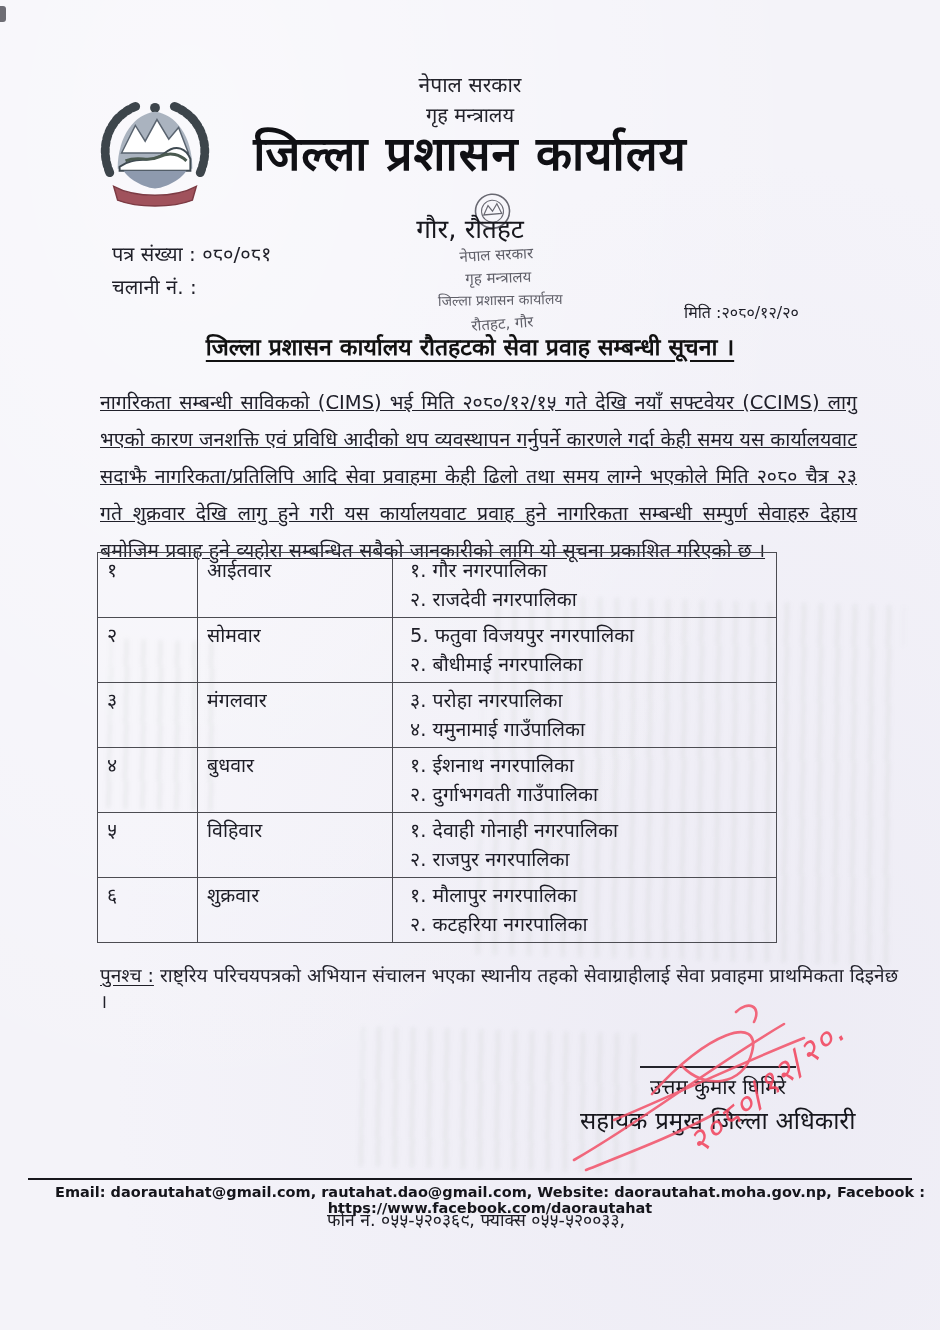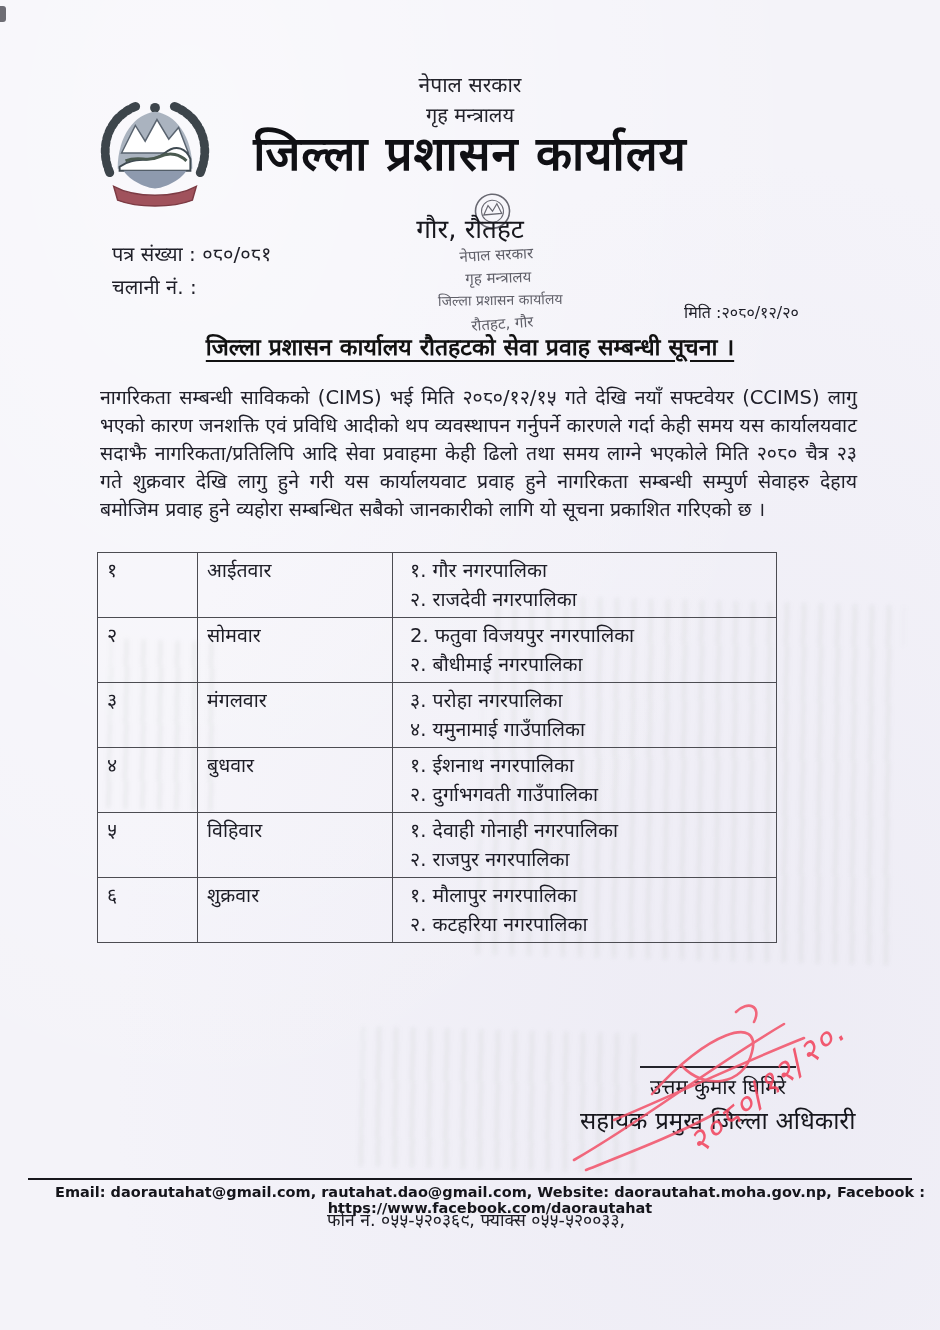--- a/index.html
+++ b/index.html
@@ -50,22 +50,22 @@
 
   .meta-letter { left: 112px; top: 240px; font-size: 20px; }
   .meta-chalani { left: 112px; top: 273px; font-size: 20px; }
   .meta-date { left: 684px; top: 301px; font-size: 16px; }
 
   .subject { top: 330px; font-size: 23px; font-weight: bold; color:#111; }
   .subject span { text-decoration: underline; text-decoration-thickness: 2px; text-underline-offset: 5px; }
 
   .body-par {
     left: 100px; top: 384px; width: 757px;
-    font-size: 19.5px; line-height: 28px;
-    text-align: justify; color: #20202a;
+    font-size: 19.5px; line-height: 37px;
+    text-align: justify; color: #20202a; text-decoration: underline;
   }
 
   table.sched {
     position: absolute; left: 97px; top: 552px; width: 679px;
     border-collapse: collapse; table-layout: fixed;
     font-size: 19.5px; color: #1d1d26;
   }
   table.sched th, table.sched td {
     border: 1.5px solid #4c4c52;
     vertical-align: top; text-align: left;
@@ -167,21 +167,21 @@
       <td>आईतवार</td>
       <td class="locals-cell">
         <div>१. गौर नगरपालिका</div>
         <div>२. राजदेवी नगरपालिका</div>
       </td>
     </tr>
     <tr>
       <td>२</td>
       <td>सोमवार</td>
       <td class="locals-cell">
-        <div>2. फतुवा विजयपुर नगरपालिका</div>
+        <div>5. फतुवा विजयपुर नगरपालिका</div>
         <div>२. बौधीमाई नगरपालिका</div>
       </td>
     </tr>
     <tr>
       <td>३</td>
       <td>मंगलवार</td>
       <td class="locals-cell">
         <div>३. परोहा नगरपालिका</div>
         <div>४. यमुनामाई गाउँपालिका</div>
       </td>
@@ -206,20 +206,24 @@
       <td>६</td>
       <td>शुक्रवार</td>
       <td class="locals-cell">
         <div>१. मौलापुर नगरपालिका</div>
         <div>२. कटहरिया नगरपालिका</div>
       </td>
     </tr>
   </tbody>
     </table>
 
+  <div class="abs note-line">
+    <span class="nl">पुनश्च :</span>
+    <span>राष्ट्रिय परिचयपत्रको अभियान संचालन भएका स्थानीय तहको सेवाग्राहीलाई सेवा प्रवाहमा प्राथमिकता दिइनेछ ।</span>
+  </div>
 
   <svg class="abs sig-scrawl" viewBox="0 0 336 184">
     <g fill="none" stroke="#f25067" stroke-width="2.6" stroke-linecap="round" opacity="0.85">
       <path d="M18 162 C 88 122, 150 72, 228 26"></path>
       <path d="M96 96 C 150 34, 206 16, 196 54 C 188 88, 148 92, 126 68"></path>
       <path d="M58 122 C 120 96, 192 62, 248 40"></path>
       <path d="M180 14 C 192 2, 206 8, 198 24"></path>
       <path d="M30 172 C 80 152, 122 136, 162 114"></path>
     </g>
   </svg>

